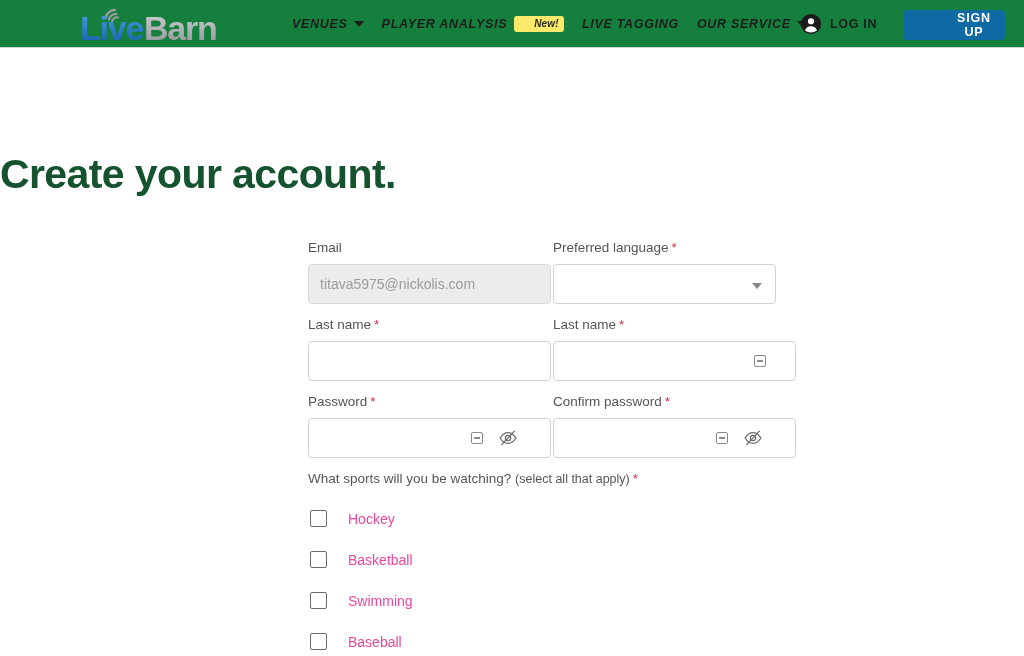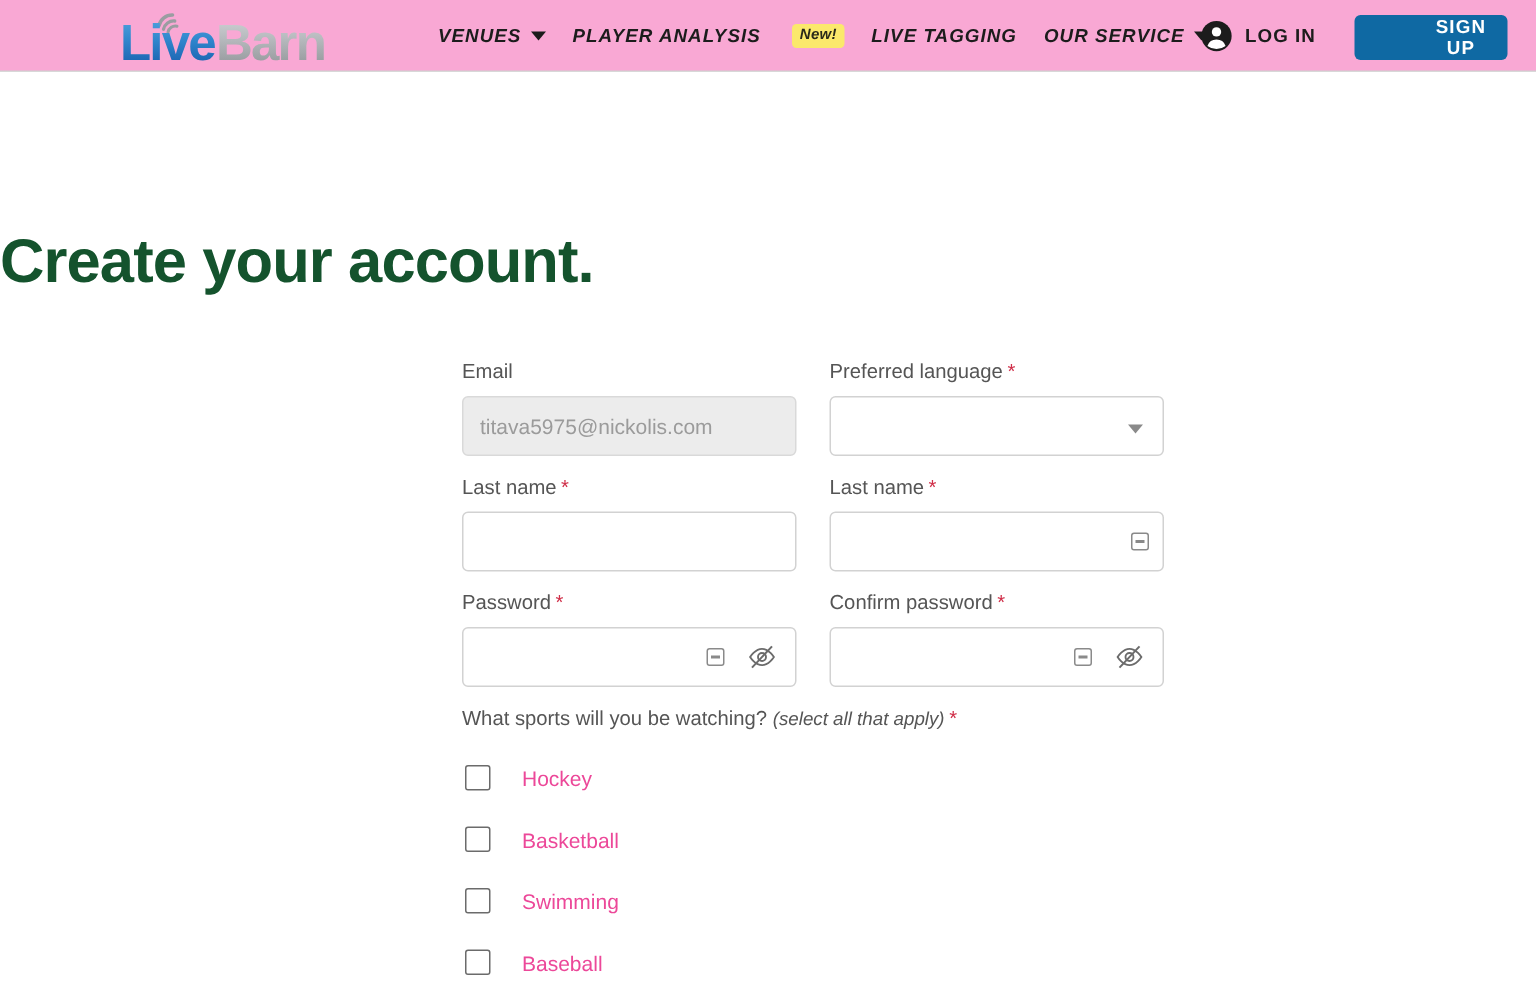--- a/index.html
+++ b/index.html
@@ -9,21 +9,21 @@
     background: #ffffff;
     font-family: "Liberation Sans", sans-serif;
     overflow: hidden;
   }
 
   
   .header {
     position: relative;
     height: 48px;
     width: 1024px;
-    background: #f9a8d4;
+    background: #15803d;
     display: flex;
     align-items: center;
   }
   .header-rule {
     position: absolute;
     left: 0; top: 47px;
     width: 1024px; height: 3px;
     background: linear-gradient(to bottom, #cfcfcf 0%, #e6e6e6 55%, #f5f5f5 100%);
   }
 
@@ -60,22 +60,22 @@
     border-right: 5px solid transparent;
     border-top: 6px solid #1c1c1c;
   }
   .badge-new {
     display: inline-block;
     background: #fbe96b;
     color: #2a2a1a;
     font-size: 10px;
     font-weight: bold;
     border-radius: 3px;
-    padding: 3px 5px 3px 5px;
-    margin-left: 21px;
+    padding: 3px 5px 3px 20px;
+    margin-left: 7px;
     letter-spacing: 0.2px;
     line-height: 1;
   }
 
   .login-wrap {
     position: absolute;
     left: 800px; top: 0;
     height: 48px;
     display: flex;
     align-items: center;
@@ -143,21 +143,21 @@
   .label {
     font-size: 13.5px;
     color: #555555;
     margin-bottom: 8px;
     display: block;
     line-height: 16px;
   }
   .req { color: #d0304a; margin-left: 3px; }
 
   .input {
-    width: 223px;
+    width: 243px;
     height: 40px;
     border: 1px solid #d2d2d2;
     border-radius: 4px;
     background: #ffffff;
     font-family: "Liberation Sans", sans-serif;
     font-size: 14px;
     color: #3a3a3a;
     padding: 0 11px;
     outline: none;
   }
@@ -207,21 +207,21 @@
     cursor: pointer;
   }
 
   
   .sports-q {
     font-size: 13.5px;
     color: #555555;
     margin-top: 11px;
     margin-bottom: 12px;
   }
-  .sports-q .small { font-size: 12.5px; font-style: italic; }
+  .sports-q .small { font-size: 12.5px; }
   .check-row {
     display: flex;
     align-items: center;
     height: 41px;
     cursor: pointer;
   }
   .checkbox {
     width: 17px; height: 17px;
     border: 1.6px solid #6b6b6b;
     border-radius: 2px;

